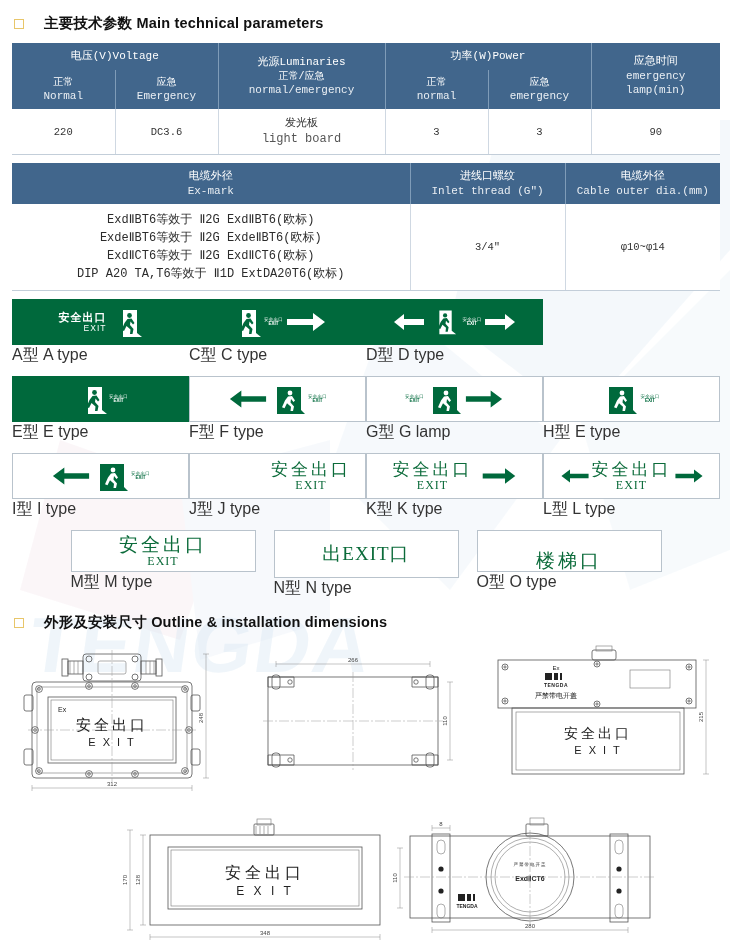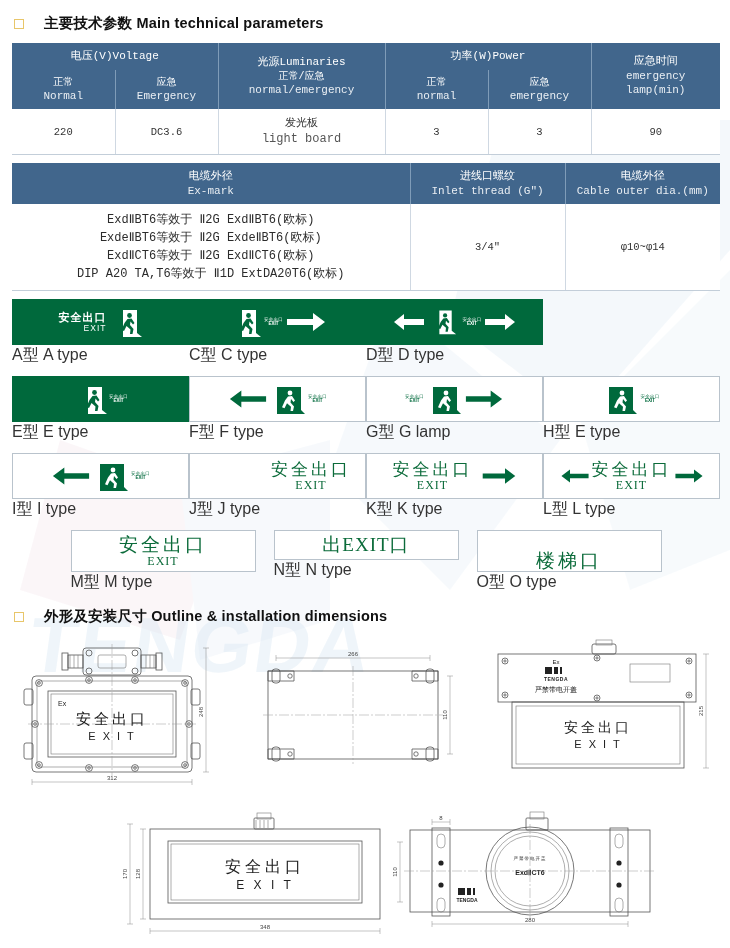--- a/index.html
+++ b/index.html
@@ -445,21 +445,21 @@
         <div class="sign-box white" style="height:42px;">
           <div class="bigtext">
             <div class="c" style="font-size:19px;">安全出口</div>
             <div class="e">EXIT</div>
           </div>
         </div>
         <div class="sign-label">M型 M type</div>
       </div>
 
       <div class="sign-cell wide">
-        <div class="sign-box white" style="height:30px;">
+        <div class="sign-box white" style="height:48px;">
           <div class="bigtext">
             <div class="c" style="font-size:19px; letter-spacing:1px;">出EXIT口</div>
           </div>
         </div>
         <div class="sign-label">N型 N type</div>
       </div>
 
       <div class="sign-cell wide">
         <div class="sign-box white" style="height:42px;">
           <div class="bigtext">

